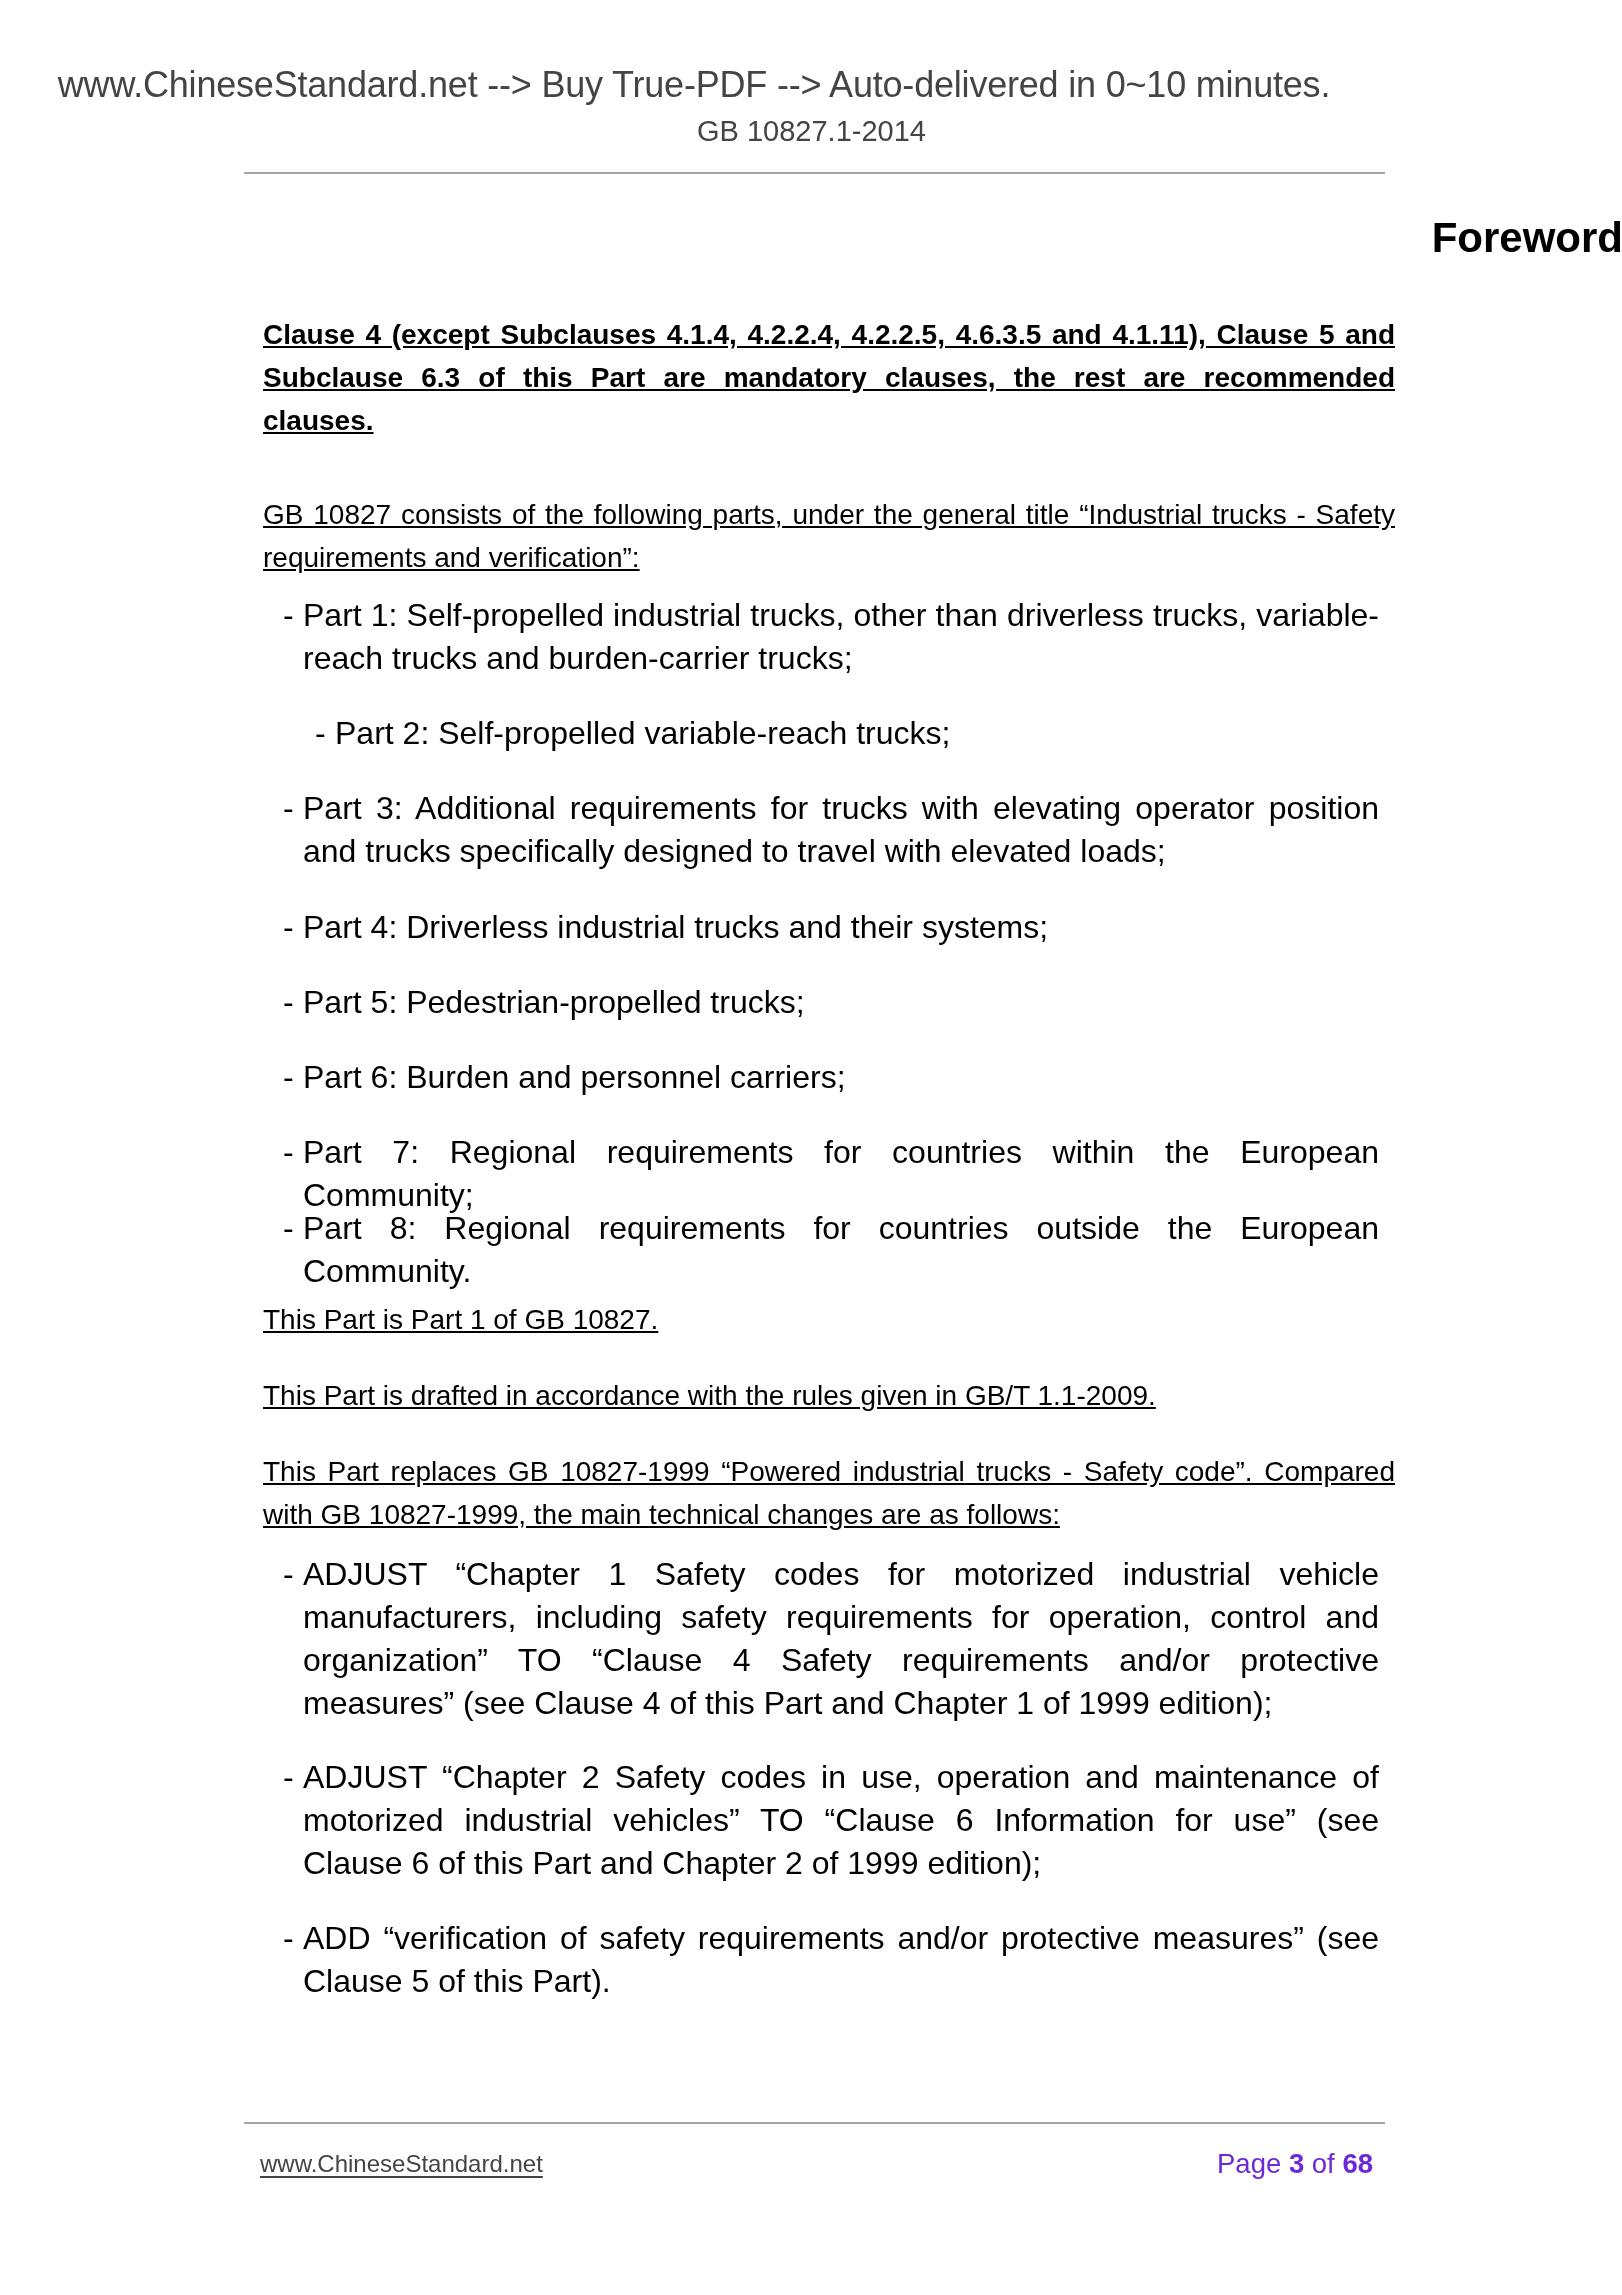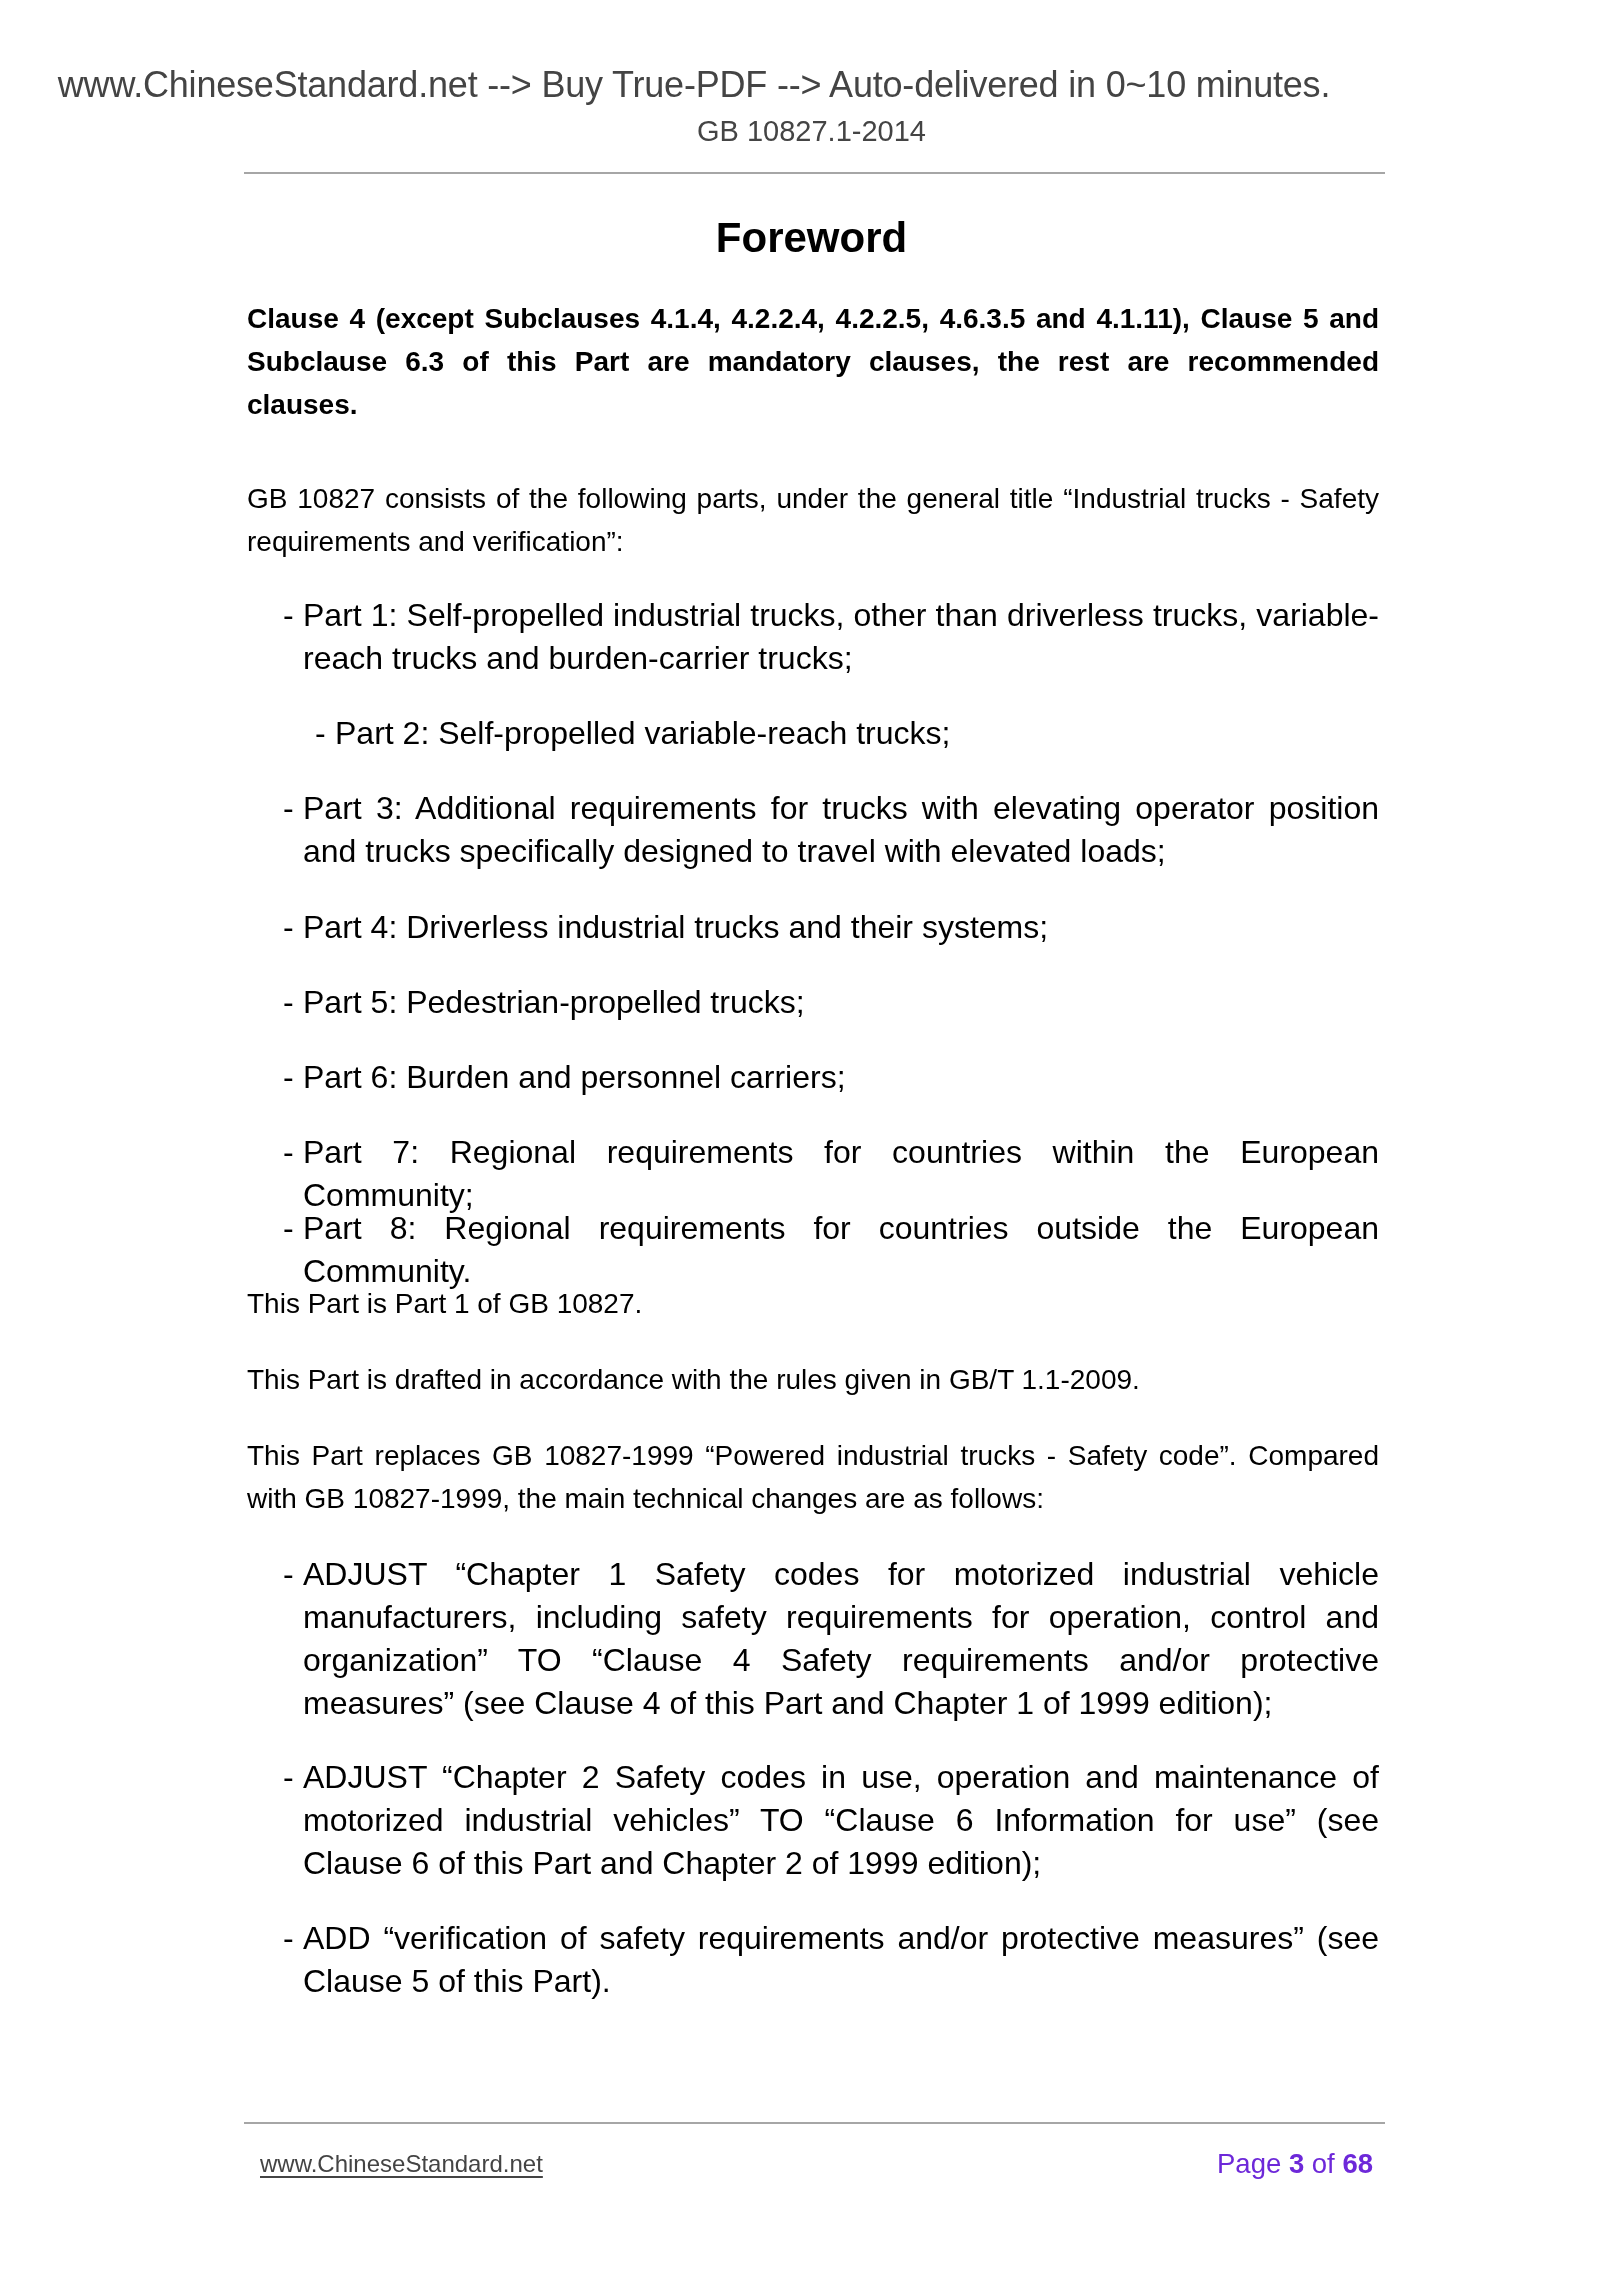--- a/index.html
+++ b/index.html
@@ -44,34 +44,35 @@
       background: #a6a6a6;
     }
     .rule.top { top: 172px; }
     .rule.bottom { top: 2122px; }
 
     .title {
       position: absolute;
       top: 212px;
       left: 0;
       width: 1623px;
-      text-align: center;
+      text-align: right;
       font-size: 42px;
       font-weight: bold;
       line-height: 52px;
     }
 
     .body-text {
       position: absolute;
       left: 247px;
       width: 1132px;
       font-size: 28px;
       line-height: 43px;
       text-align: justify;
-      margin: 0;
+      margin: 16px;
+      text-decoration: underline;
     }
     .body-text.bold { font-weight: bold; }
 
     .list-item {
       position: absolute;
       left: 283px;
       width: 1096px;
       font-size: 32px;
       line-height: 43px;
       text-align: justify;

